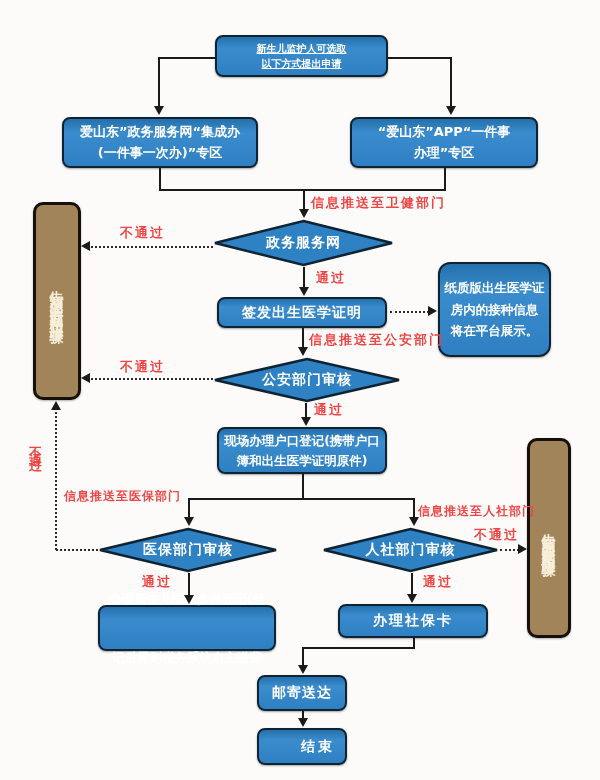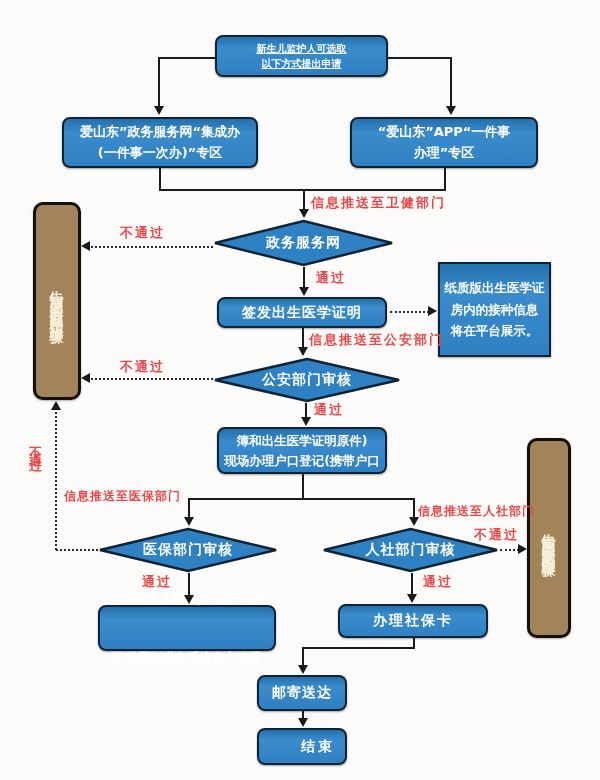--- a/index.html
+++ b/index.html
@@ -60,42 +60,42 @@
   <div class="node" style="left:217px;top:297px;width:170px;height:31px;font-size:14px;letter-spacing:1px;">
     <span>签发出生医学证明</span>
   </div>
 
   <div class="node" style="left:350px;top:117px;width:188px;height:51px;font-size:13px;">
     <span>“爱山东”APP“一件事</span>
     <span>办理”专区</span>
   </div>
 
   <div class="node" style="left:217px;top:427px;width:170px;height:47px;font-size:12.5px;">
+    <span>现场办理户口登记(携带户口</span>
     <span>簿和出生医学证明原件)</span>
-    <span>现场办理户口登记(携带户口</span>
   </div>
 
   <div class="node" style="left:98px;top:605px;width:178px;height:46px;font-size:12.5px;gap:40px;">
     <span>办理新生儿医保参保登记(登</span>
     <span>记后需到税务系统自主缴费</span>
   </div>
 
   <div class="node" style="left:338px;top:604px;width:150px;height:34px;font-size:14px;letter-spacing:2px;">
     <span>办理社保卡</span>
   </div>
 
   <div class="node" style="left:257px;top:675px;width:90px;height:36px;font-size:14px;letter-spacing:1px;">
     <span>邮寄送达</span>
   </div>
 
   <div class="node" style="left:257px;top:728px;width:90px;height:37px;font-size:14px;letter-spacing:3px;padding-left:32px;">
     <span>结束</span>
   </div>
 
-  <div class="node" style="left:438px;top:262px;width:113px;height:95px;font-size:12.5px;line-height:1.75;border-radius:0;">
+  <div class="node" style="left:438px;top:262px;width:113px;height:95px;font-size:12.5px;line-height:1.75;border-radius:12px;">
     <span>纸质版出生医学证</span>
     <span>房内的接种信息</span>
     <span>将在平台展示。</span>
   </div>
 
   <div class="diamond" style="left:213px;top:219px;width:181px;height:48px;">
     <svg viewBox="0 0 181 48" preserveAspectRatio="none">
       <polygon points="90.5,2 179,24 90.5,46 2,24"></polygon>
       </svg>
     <span class="dlabel">政务服务网</span>

